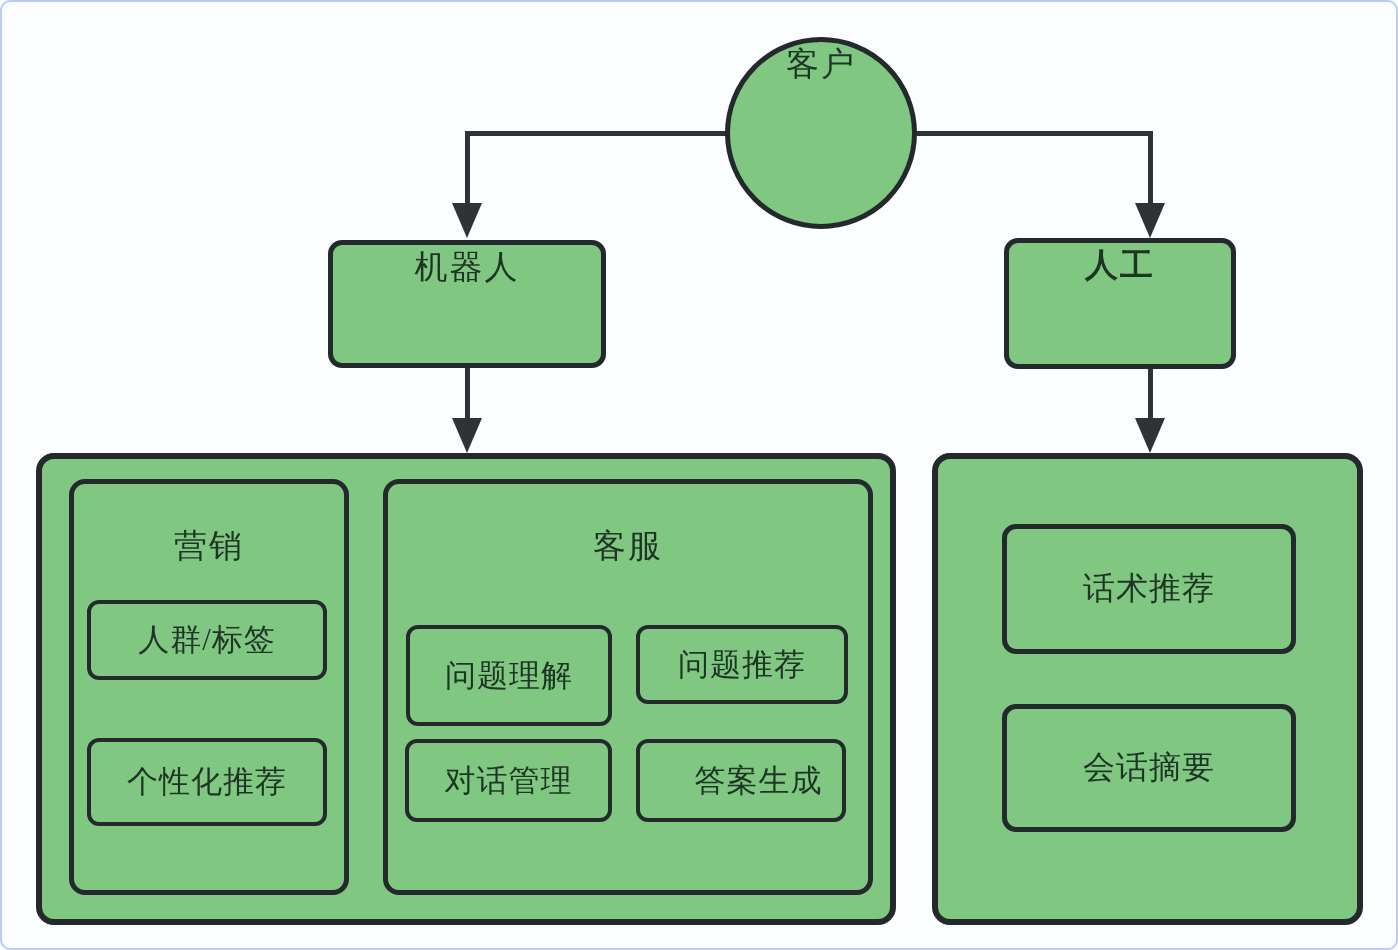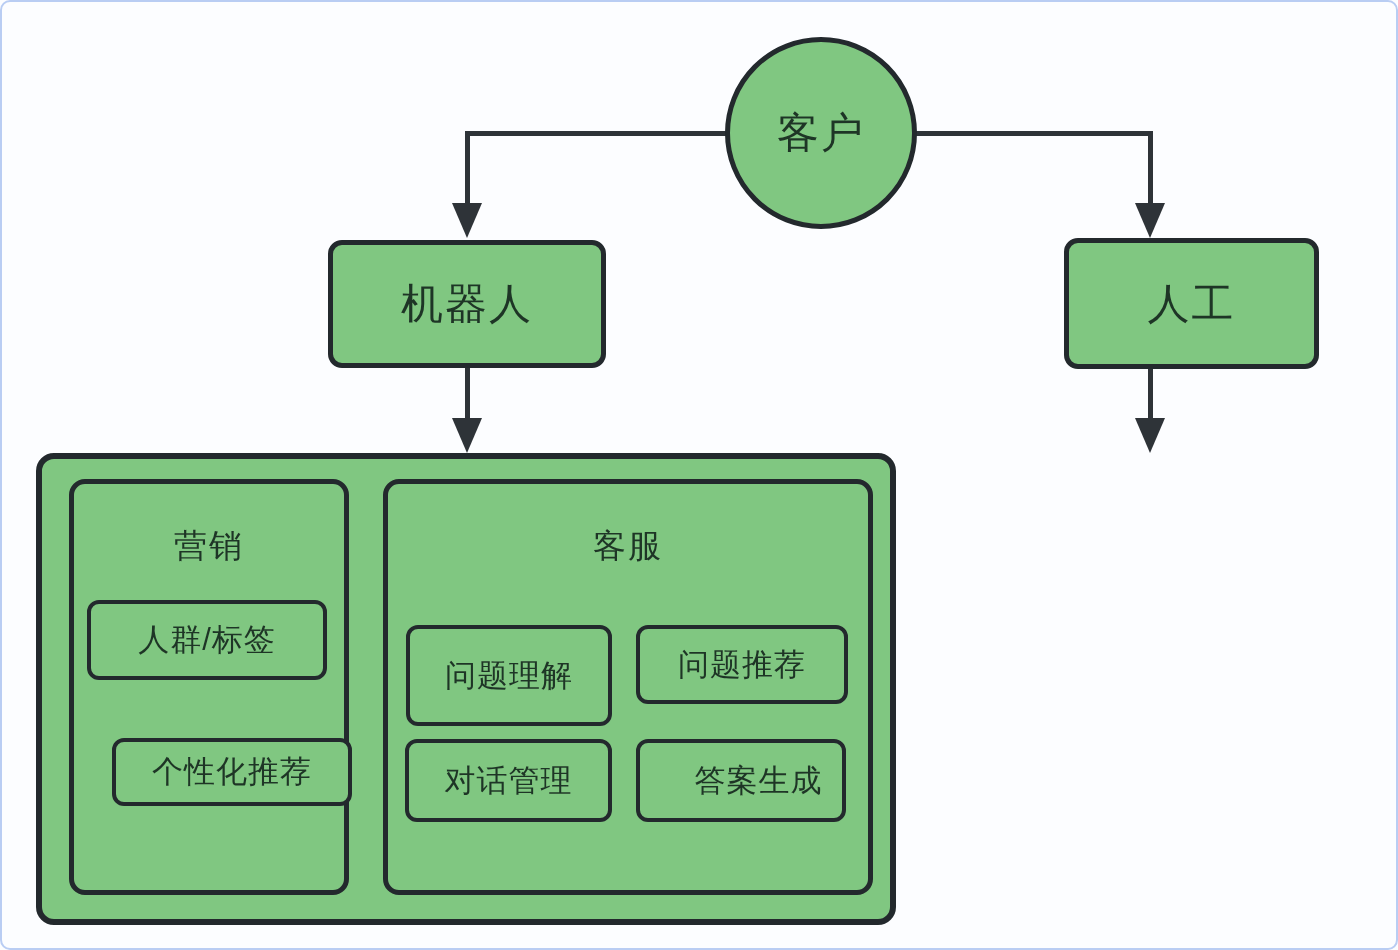--- a/index.html
+++ b/index.html
@@ -24,32 +24,32 @@
     border-radius:10px;
     pointer-events:none;
   }
   .stage{position:absolute;inset:0;}
 
   
   .node{
     position:absolute;
     background:var(--node-fill);
     border:5px solid var(--node-border);
-    display:flex;align-items:center;justify-content:center;
-    font-size:42px;
+    display:flex;justify-content:center;
+    font-size:33px;
     letter-spacing:2px;
     color:var(--text);
   }
   .circle{
     left:725px;top:37px;width:192px;height:192px;
     border-radius:50%;
   }
   .rect{border-radius:14px;}
   .robot{left:328px;top:240px;width:278px;height:128px;}
-  .human{left:1064px;top:238px;width:255px;height:131px;}
+  .human{left:1004px;top:238px;width:232px;height:131px;font-weight:bold;}
 
   
   .line{position:absolute;background:var(--connector);}
   .h-left  {left:467px;top:131px;width:260px;height:5px;}
   .v-left  {left:465px;top:131px;width:5px;height:74px;}
   .h-right {left:913px;top:131px;width:240px;height:5px;}
   .v-right {left:1148px;top:131px;width:5px;height:74px;}
   .v-robot {left:465px;top:366px;width:5px;height:55px;}
   .v-human {left:1148px;top:367px;width:5px;height:54px;}
   .arrowhead{
@@ -70,20 +70,21 @@
     border:6px solid var(--node-border);
     border-radius:18px;
   }
   .left-container {left:36px;top:453px;width:860px;height:472px;}
   .right-container{left:932px;top:453px;width:431px;height:472px;}
 
   .sub-container{
     position:absolute;
     border:5px solid var(--node-border);
     border-radius:16px;
+    font-family:Liberation Serif, serif;
   }
   .marketing{left:27px;top:20px;width:280px;height:416px;}
   .service  {left:341px;top:20px;width:490px;height:416px;}
 
   .sub-title{
     position:absolute;left:0;right:0;top:40px;
     text-align:center;
     font-size:33px;letter-spacing:2px;
     color:var(--text);
   }
@@ -92,21 +93,21 @@
     position:absolute;
     background:var(--node-fill);
     border:4px solid var(--node-border);
     border-radius:12px;
     display:flex;align-items:center;justify-content:center;
     font-size:31px;letter-spacing:1px;
     color:var(--text);
   }
   
   .m-chip1{left:13px;top:116px;width:240px;height:80px;text-align:center;}
-  .m-chip2{left:13px;top:254px;width:240px;height:68px;margin-left:25px;}
+  .m-chip2{left:13px;top:254px;width:240px;height:88px;}
   
   .s-chip1{left:18px;top:141px;width:206px;height:101px;}
   .s-chip2{left:248px;top:141px;width:212px;height:79px;}
   .s-chip3{left:17px;top:255px;width:207px;height:83px;}
   .s-chip4{left:248px;top:255px;width:210px;height:83px;padding-left:35px;}
   
   .chip-lg{border-width:5px;border-radius:14px;font-size:32px;}
   .r-chip1{left:64px;top:65px;width:294px;height:130px;}
   .r-chip2{left:64px;top:245px;width:294px;height:128px;}
 </style>
@@ -163,16 +164,24 @@
       <div class="chip s-chip3">
         <span>对话管理</span>
       </div>
       <div class="chip s-chip4">
         <span>答案生成</span>
       </div>
     </div>
 
   </div>
 
+  <div class="container right-container">
+    <div class="chip chip-lg r-chip1">
+      <span>话术推荐</span>
+    </div>
+    <div class="chip chip-lg r-chip2">
+      <span>会话摘要</span>
+    </div>
+  </div>
 
 </div>
 
 <div class="frame"></div>
 
 </body></html>

